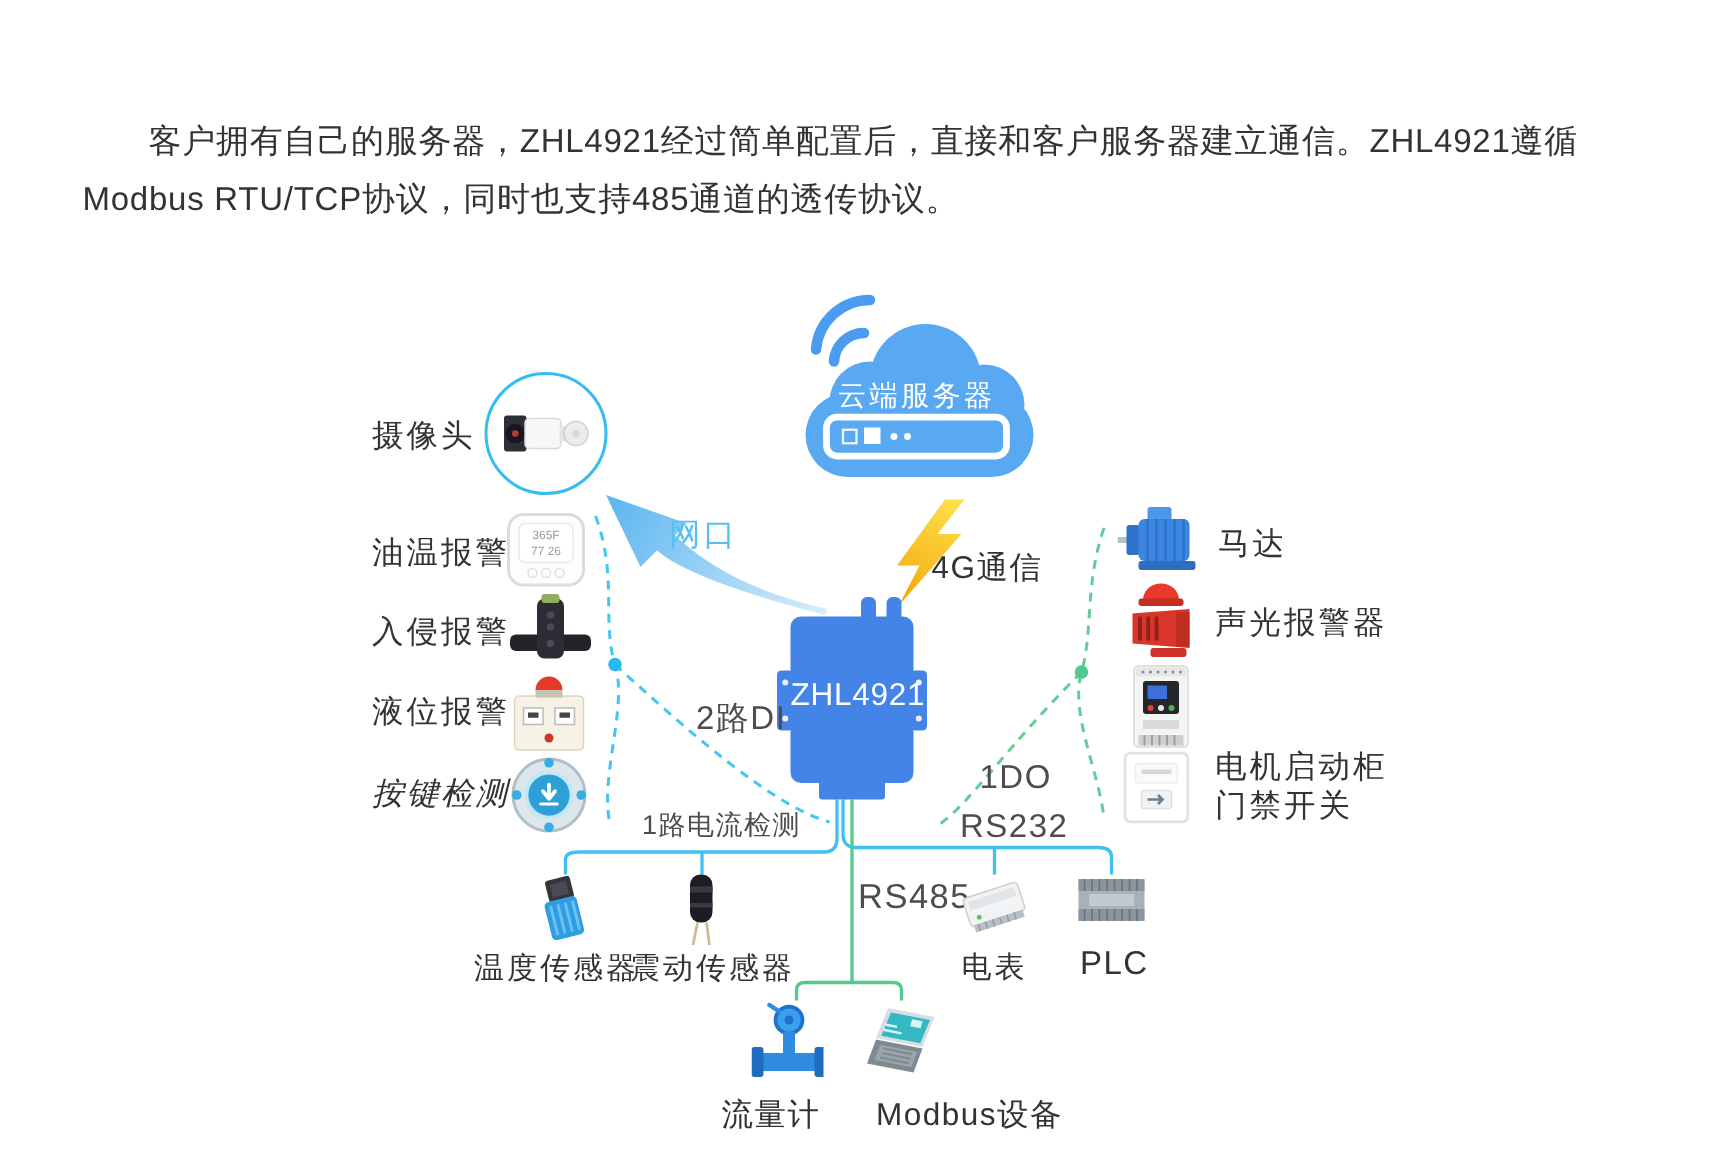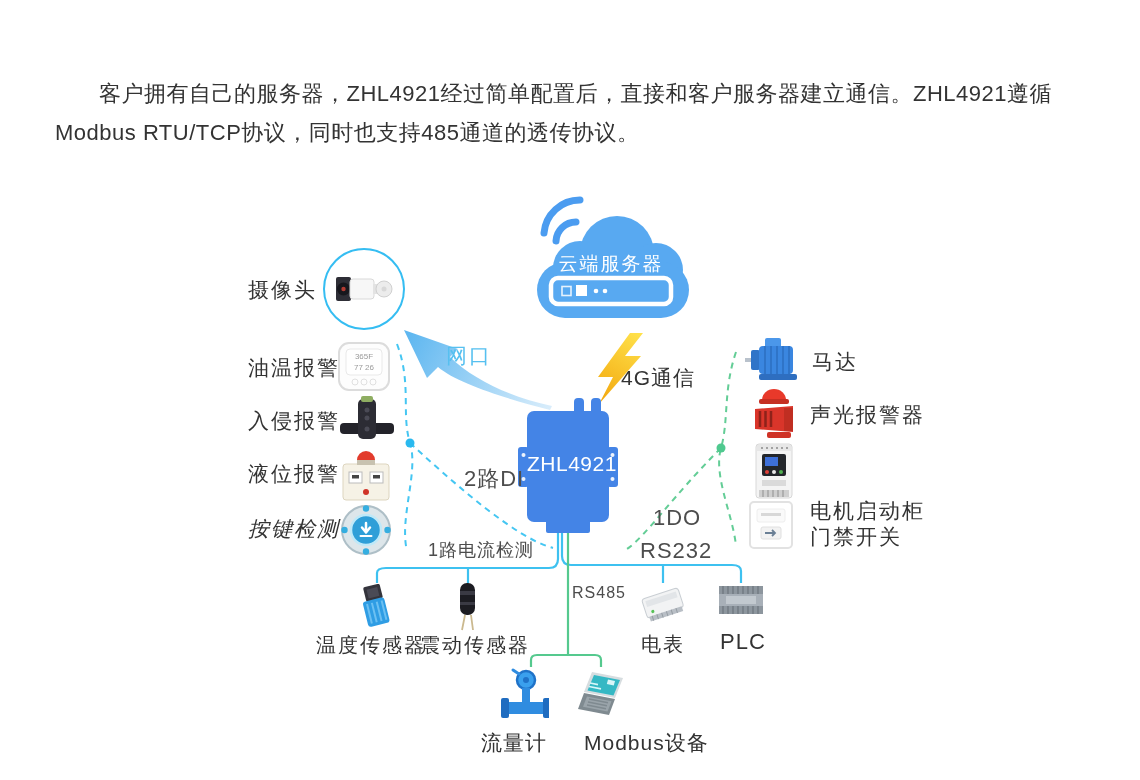--- a/index.html
+++ b/index.html
@@ -127,21 +127,21 @@
   </div>
   <div class="lbl" style="left:248px;top:276px;">摄像头</div>
 
   <div class="lbl cyan-lbl" style="left:446px;top:342px;">网口</div>
   <div class="lbl" style="left:621px;top:364px;letter-spacing:1px;">4G通信</div>
 
   <div class="port" style="left:464px;top:464px;font-size:22px;">2路DI</div>
   <div class="port" style="left:653px;top:481px;font-size:22px;margin-top:24px;">1DO</div>
   <div class="port" style="left:428px;top:538px;">1路电流检测</div>
   <div class="port" style="left:640px;top:538px;font-size:22px;">RS232</div>
-  <div class="port" style="left:572px;top:584px;font-size:16px;">RS485</div>
+  <div class="port" style="left:572px;top:584px;font-size:23px;">RS485</div>
 
   <div class="lbl" style="left:248px;top:354px;">油温报警</div>
   <svg class="icon" style="left:336px;top:342px;" width="56" height="50" viewBox="0 0 56 50">
     <rect x="3" y="1" width="50" height="47" rx="10" fill="#fdfdfd" stroke="#dcdcdc" stroke-width="2"></rect>
     <rect x="10" y="7" width="36" height="26" rx="4" fill="#fff" stroke="#e9e9e9"></rect>
     <text x="28" y="17" text-anchor="middle" font-size="8" fill="#9a9a9a">365F</text>
     <text x="28" y="28" text-anchor="middle" font-size="8" fill="#9a9a9a">77 26</text>
     <circle cx="19" cy="40" r="3" fill="none" stroke="#e0e0e0"></circle>
     <circle cx="28" cy="40" r="3" fill="none" stroke="#e0e0e0"></circle>
     <circle cx="37" cy="40" r="3" fill="none" stroke="#e0e0e0"></circle>

